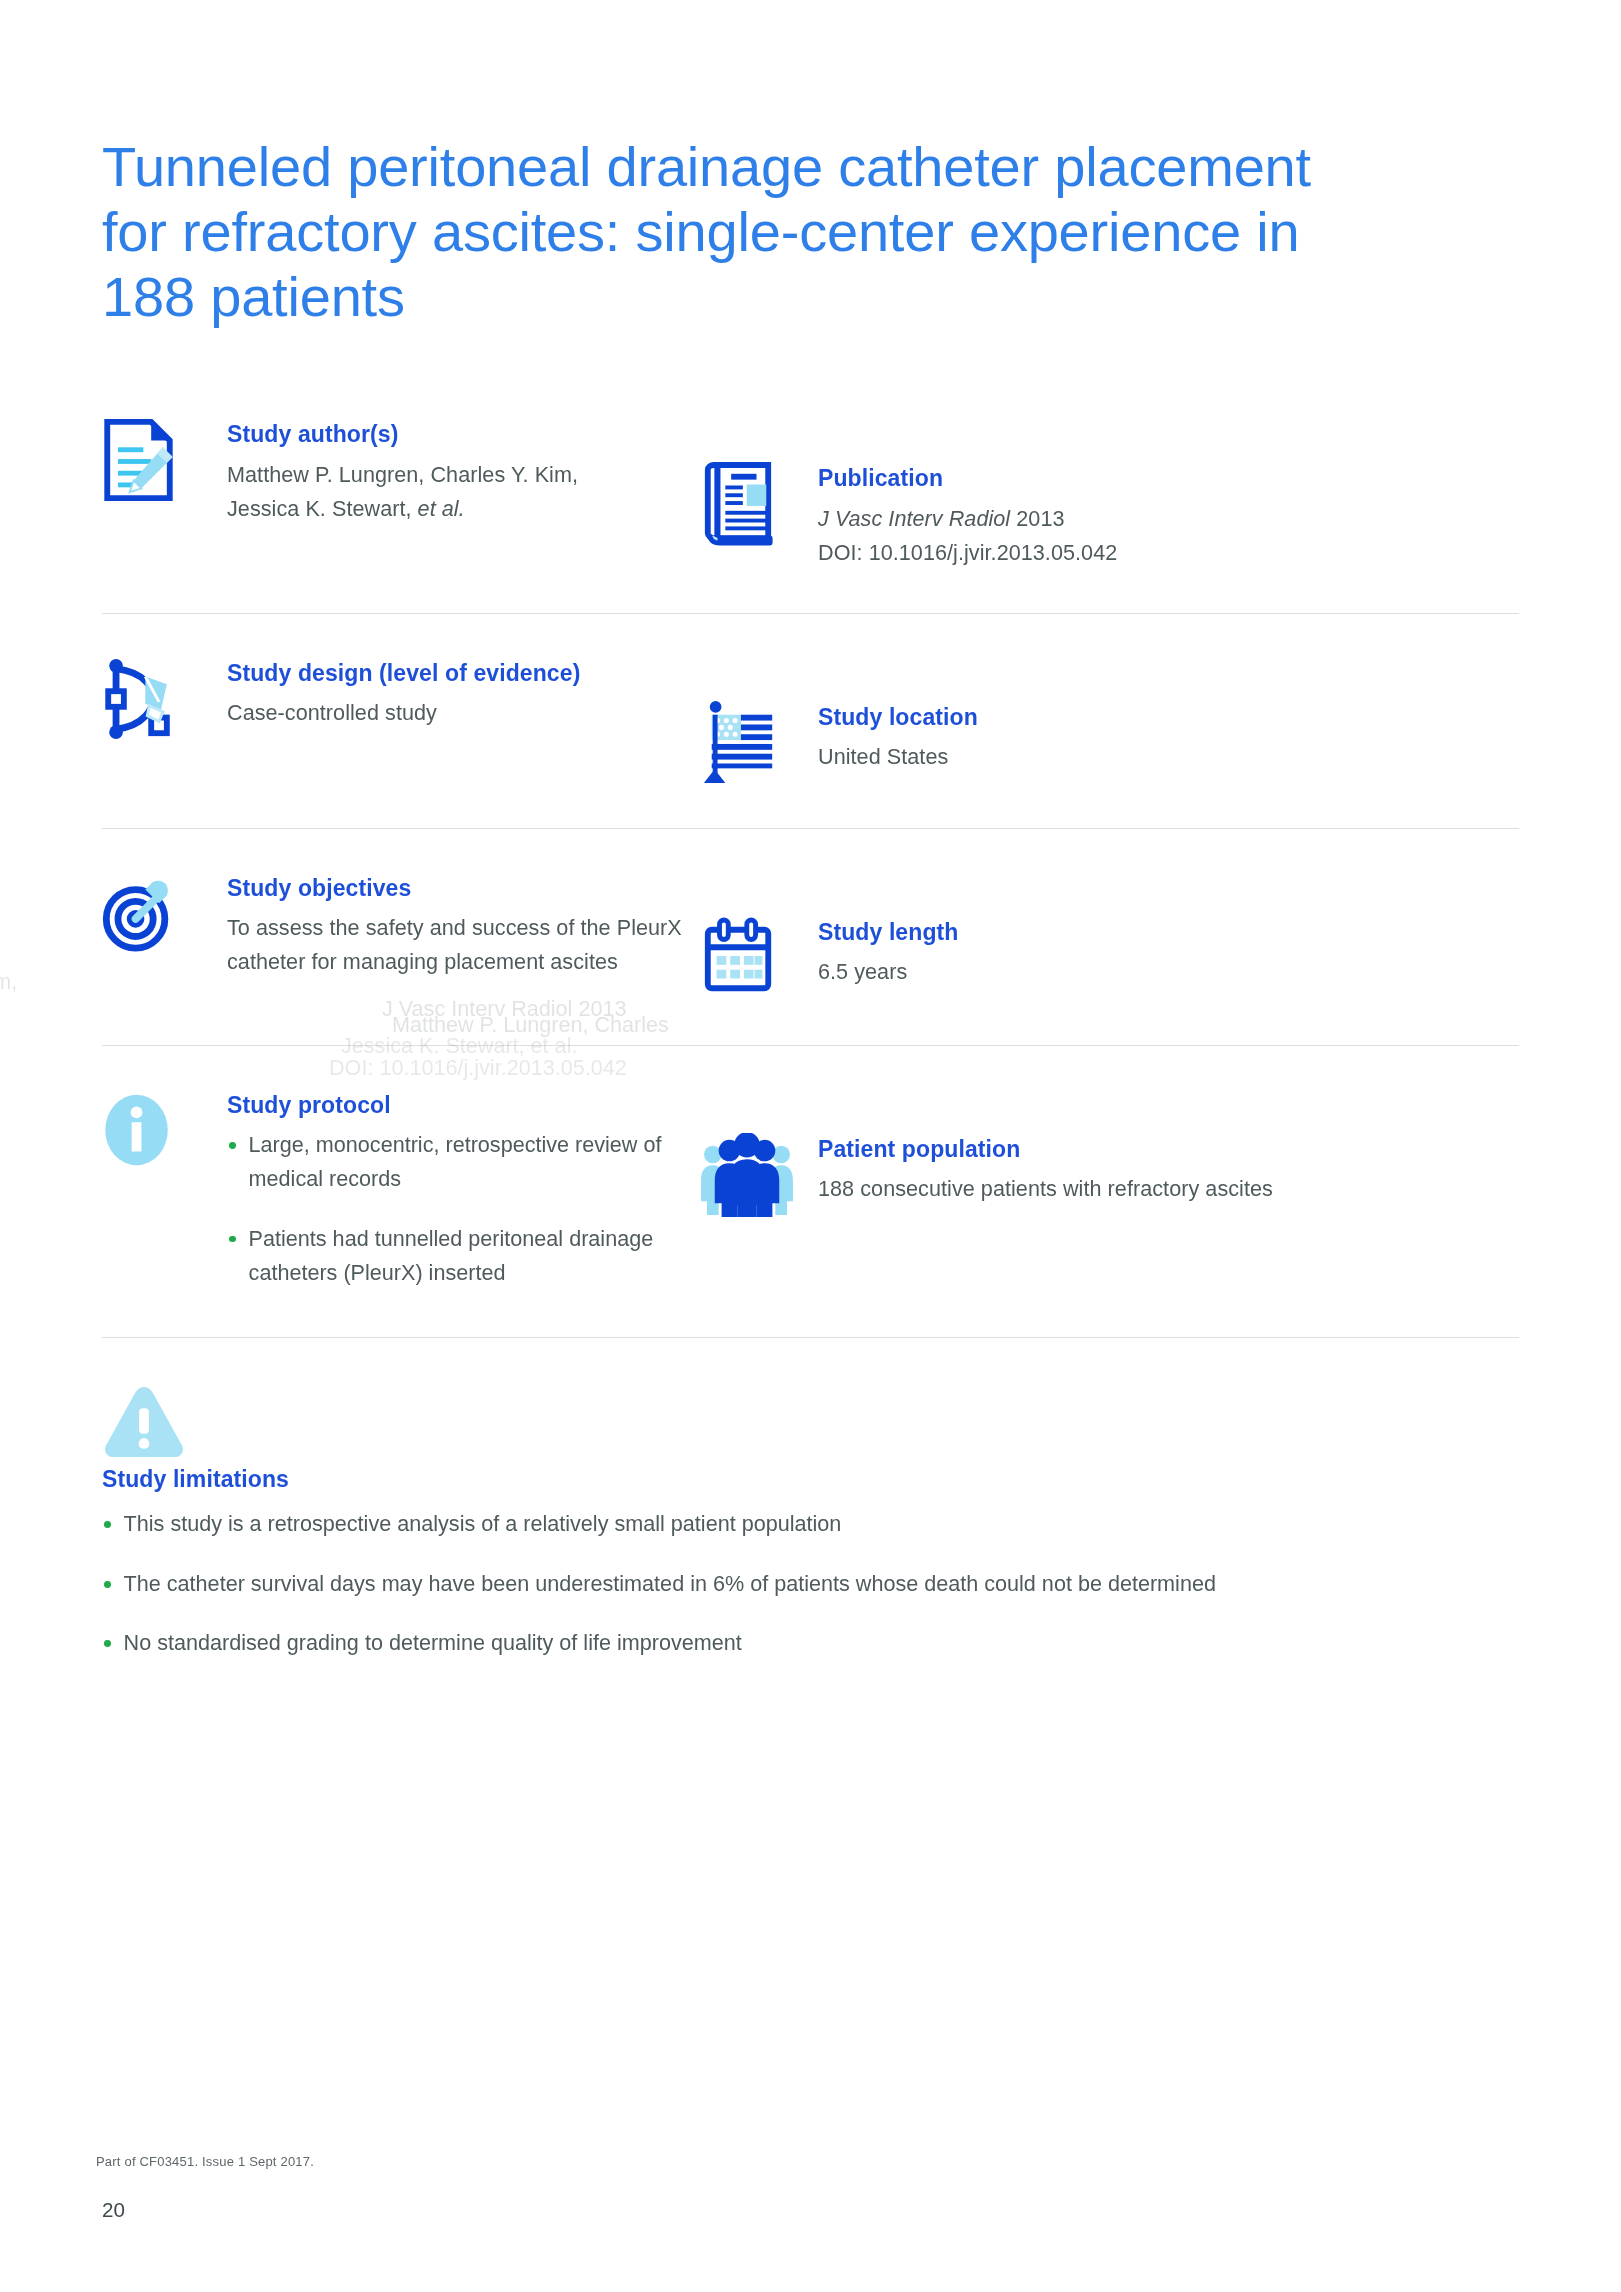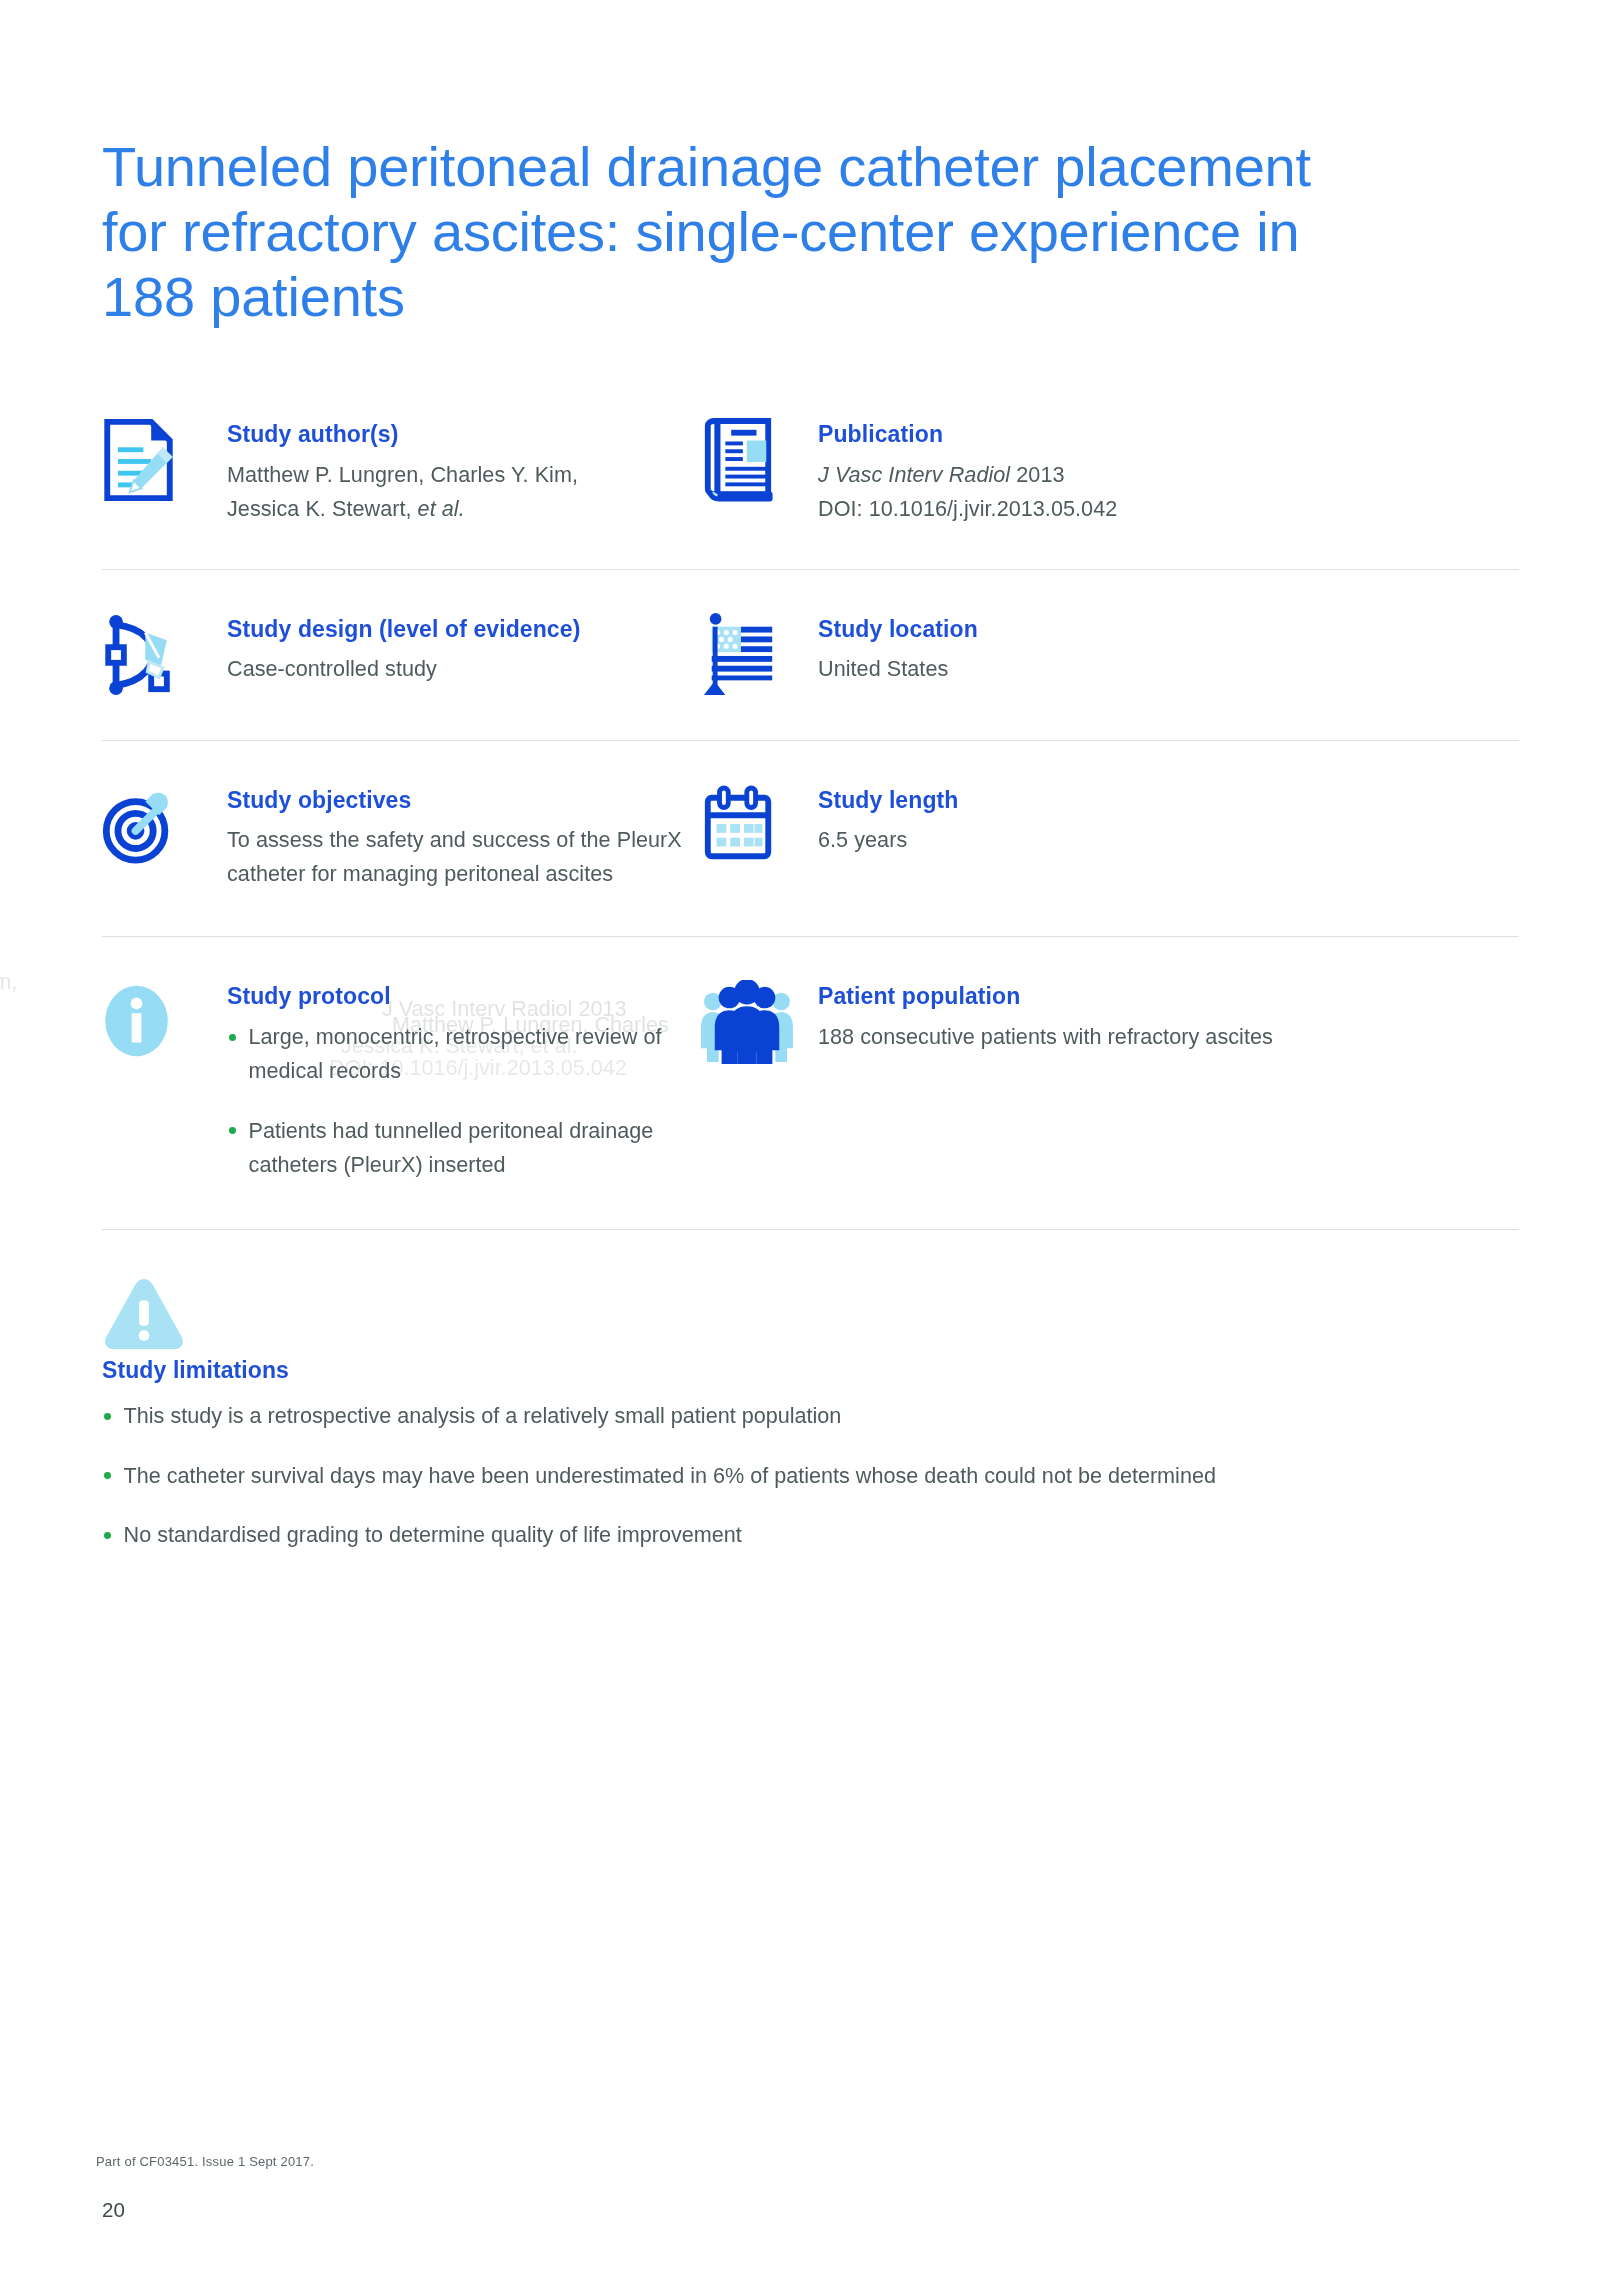--- a/index.html
+++ b/index.html
@@ -55,21 +55,21 @@
   .row.divided {
     border-top: 1px solid #dedede;
   }
 
   .col {
     display: flex;
     align-items: flex-start;
     box-sizing: border-box;
   }
   .col-left  { width: 598px; }
-  .col-right { flex: 1; }
+  .col-right { flex: 1; margin-top: 44px; }
 
   .icon-slot {
     width: 125px;
     min-width: 125px;
     display: flex;
     justify-content: flex-start;
     align-items: flex-start;
     padding-top: 2px;
   }
   .icon-slot.indent-right {
@@ -292,21 +292,21 @@
             <circle cx="34" cy="48" r="30" fill="none" stroke="#0a43d4" stroke-width="7"></circle>
             <circle cx="34" cy="48" r="18" fill="none" stroke="#0a43d4" stroke-width="7"></circle>
             <circle cx="34" cy="48" r="6" fill="none" stroke="#0a43d4" stroke-width="6"></circle>
             <line x1="34" y1="48" x2="58" y2="24" stroke="#96dcf5" stroke-width="8" stroke-linecap="round"></line>
             <path d="M52 10 C62 6 70 14 66 24 L58 32 L44 18 Z" fill="#96dcf5"></path>
           </svg>
         </div>
         <div class="txt-slot">
           <div class="sec-head">Study objectives</div>
           <div class="sec-body">To assess the safety and success of the PleurX</div>
-          <div class="sec-body">catheter for managing peritoneal ascites</div>
+          <div class="sec-body">catheter for managing placement ascites</div>
         </div>
       </div>
 
       <div class="col col-right">
         <div class="icon-slot indent-right">
           <svg width="78" height="84" viewBox="0 0 80 86">
             <rect x="8" y="14" width="62" height="60" rx="4" fill="#ffffff" stroke="#0a43d4" stroke-width="6"></rect>
             <line x1="8" y1="32" x2="70" y2="32" stroke="#0a43d4" stroke-width="6"></line>
             <rect x="20" y="4" width="9" height="20" rx="4.5" fill="#ffffff" stroke="#0a43d4" stroke-width="5"></rect>
             <rect x="48" y="4" width="9" height="20" rx="4.5" fill="#ffffff" stroke="#0a43d4" stroke-width="5"></rect>

